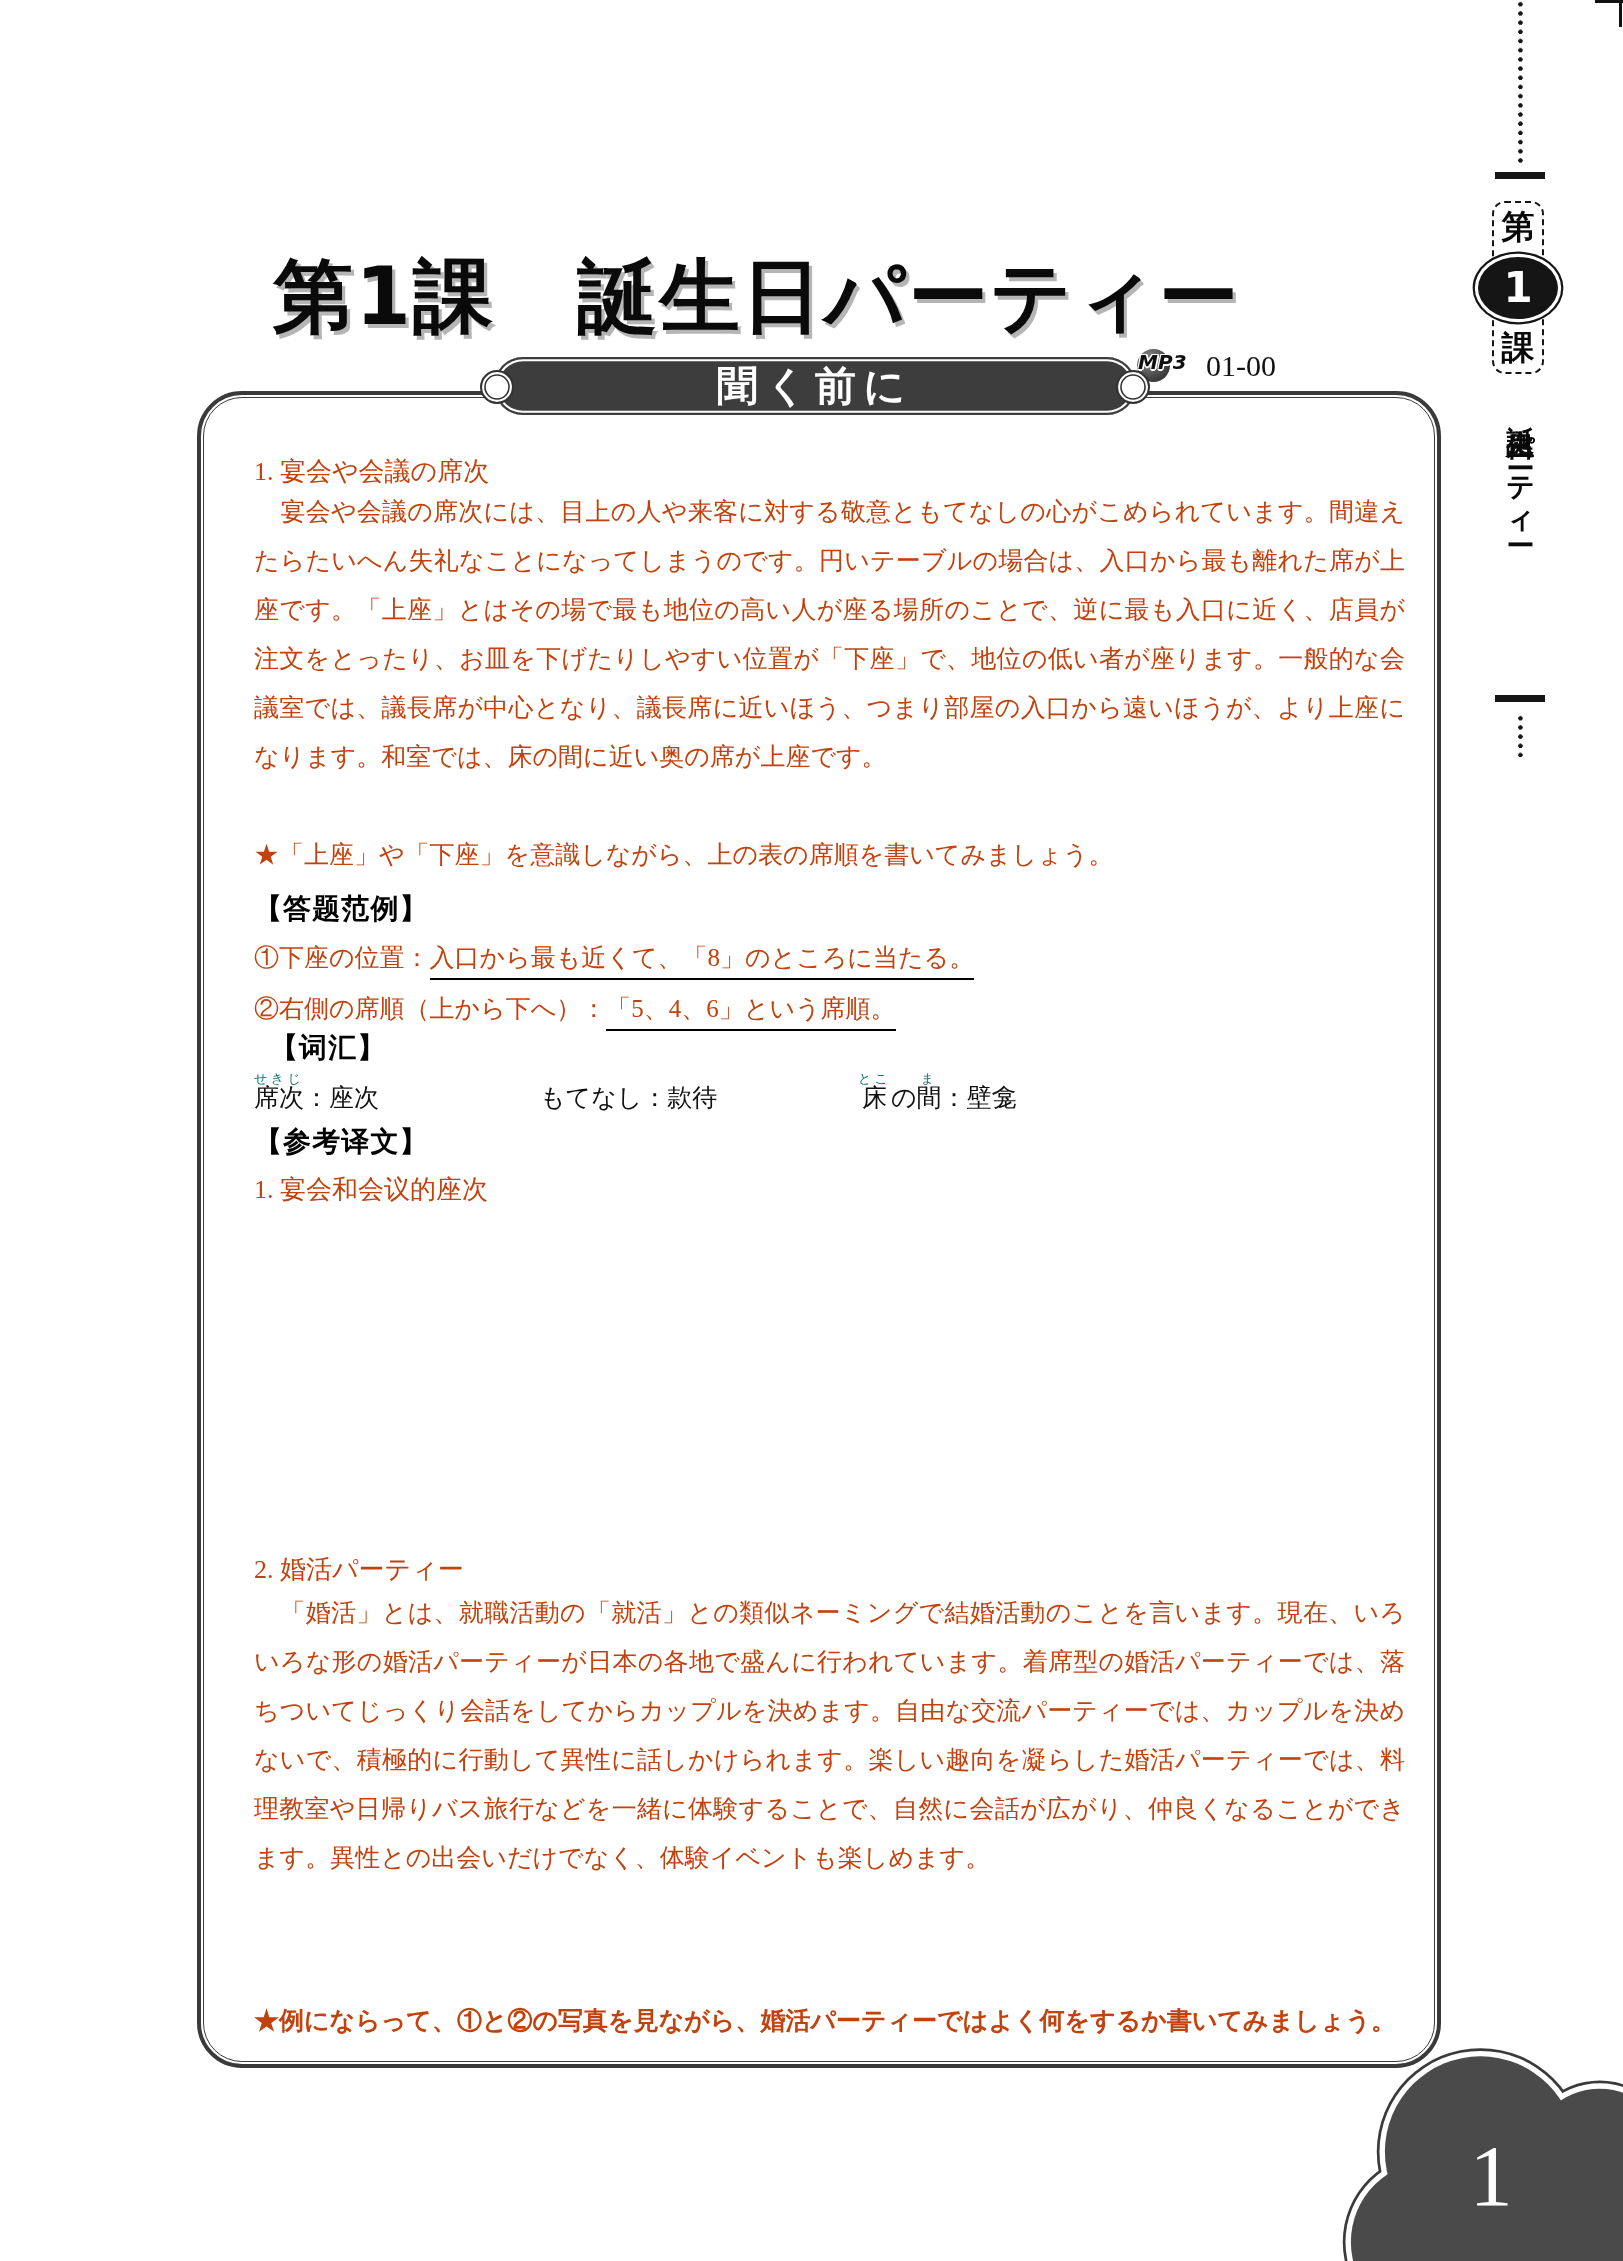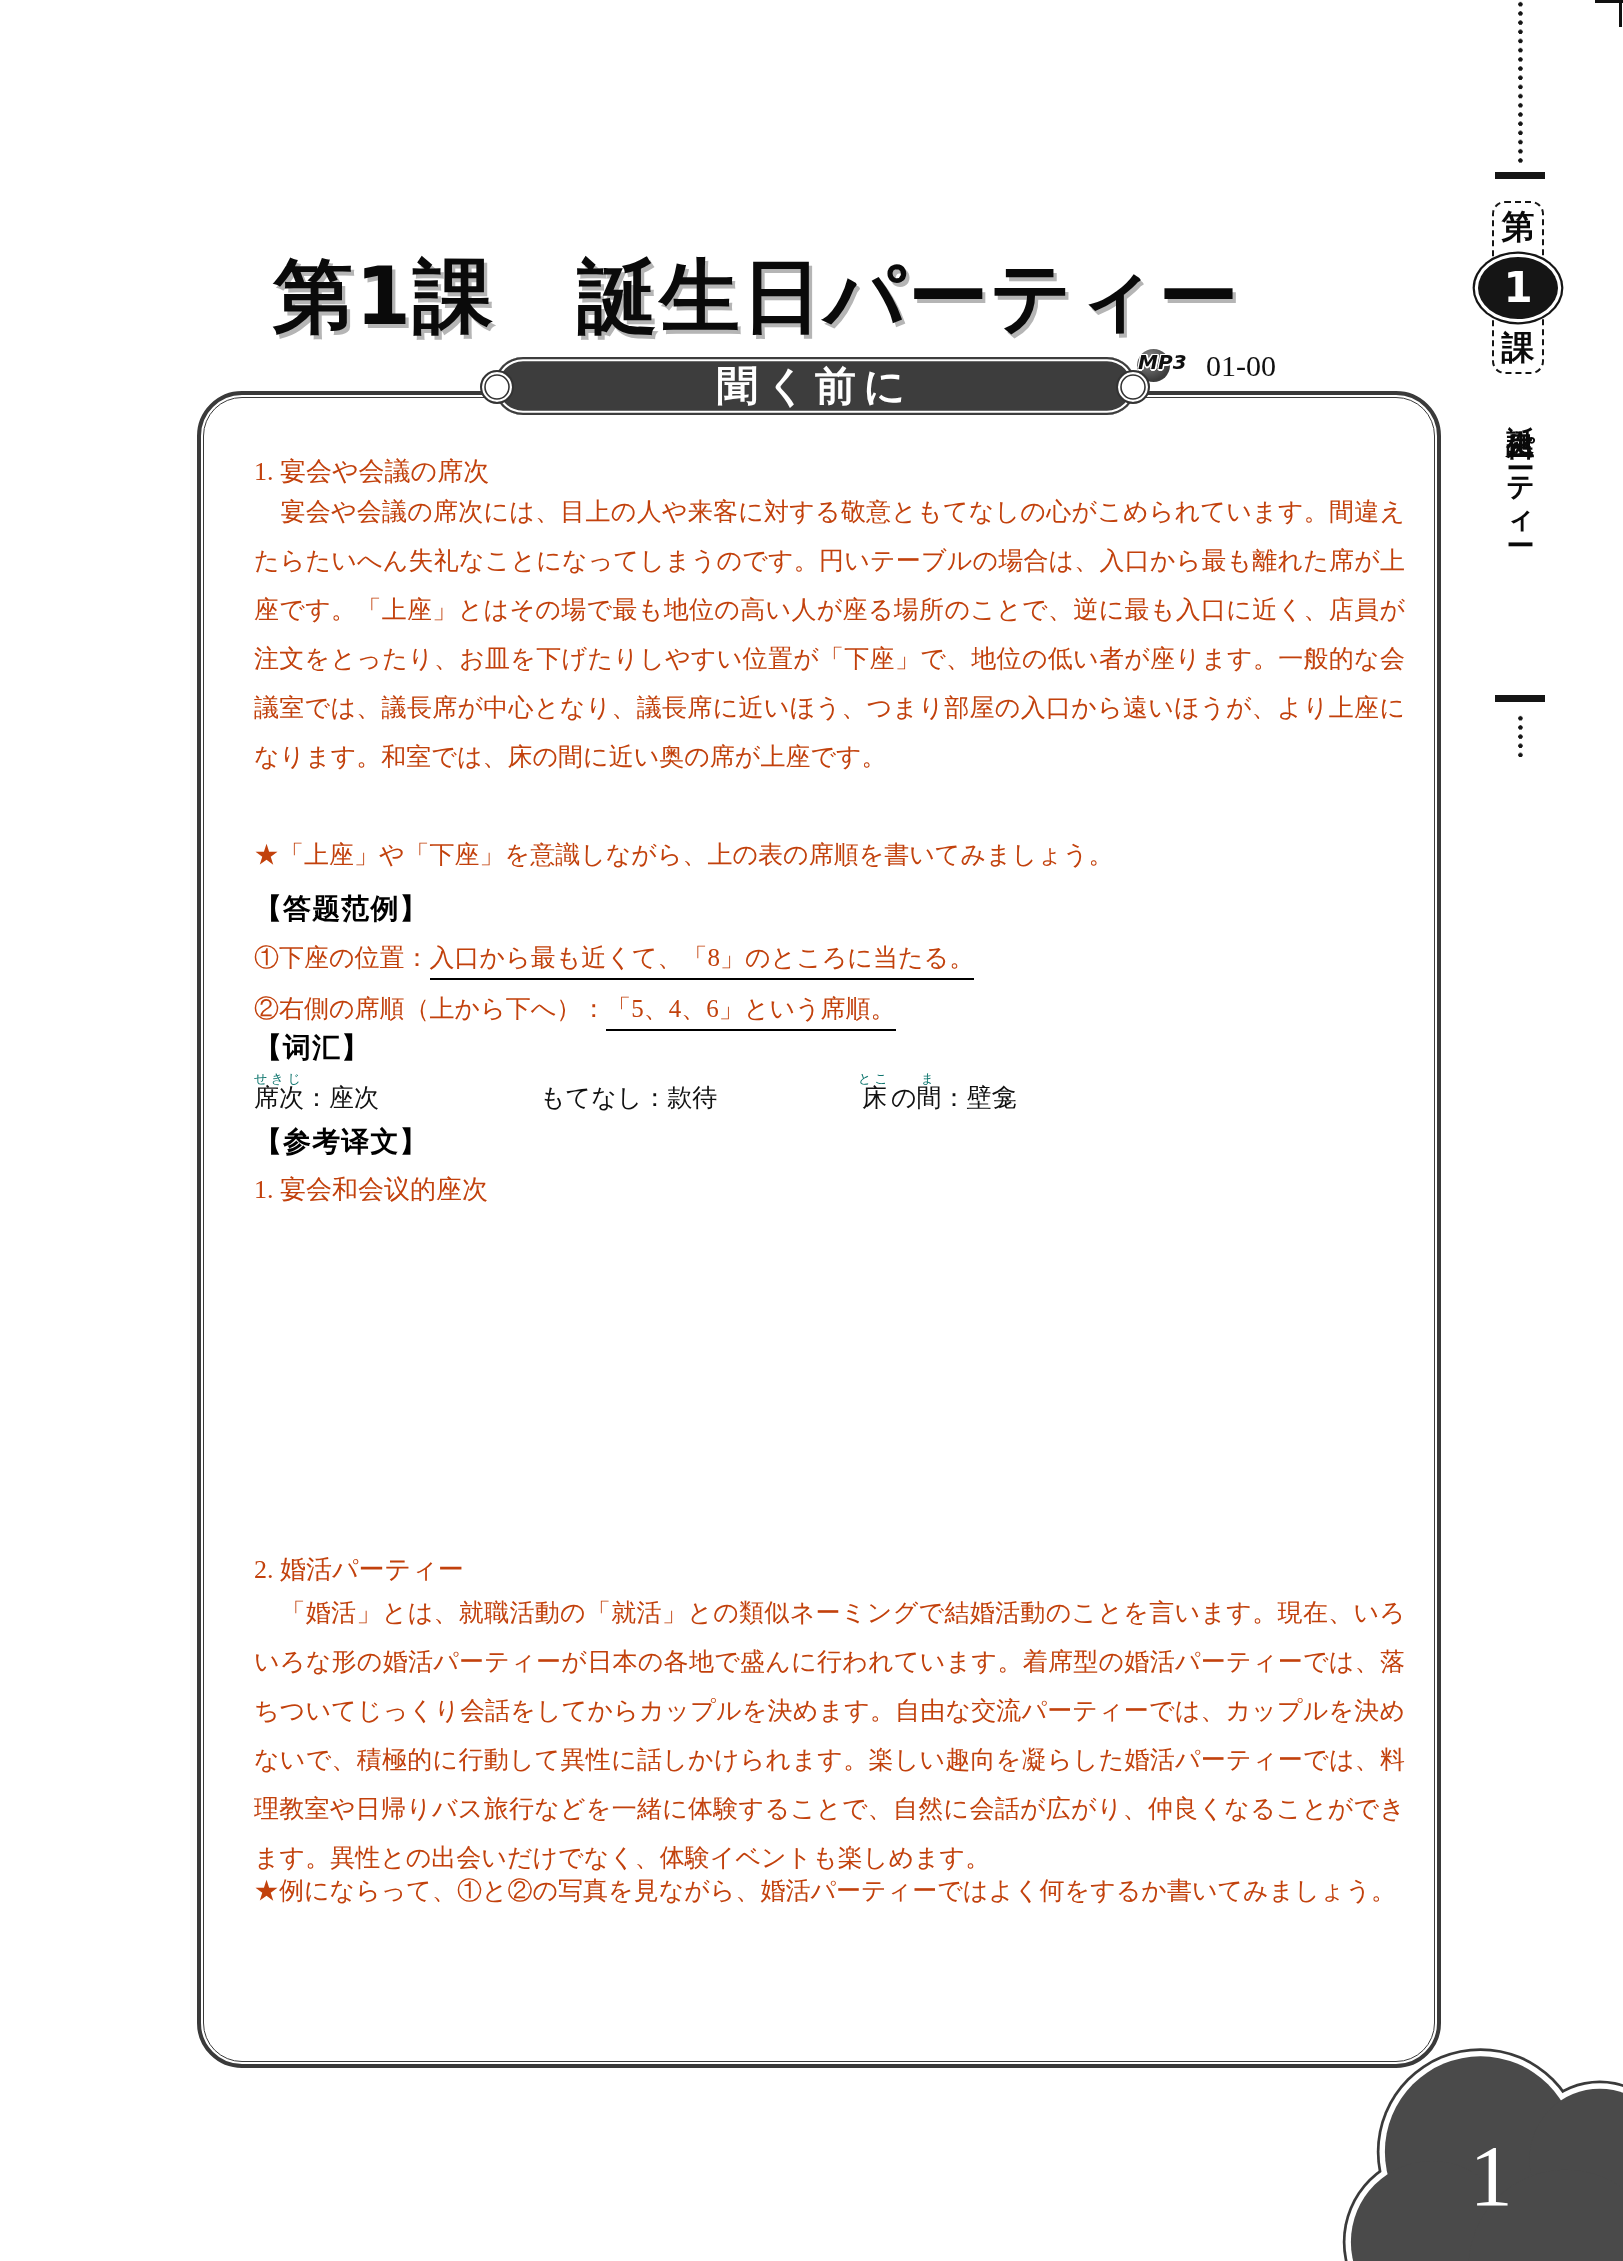--- a/index.html
+++ b/index.html
@@ -112,39 +112,39 @@
   <div class="abs tblock task" style="top:830px;">★「上座」や「下座」を意識しながら、上の表の席順を書いてみましょう。</div>
 
   <div class="abs tblock hdr" style="top:884px;">【答题范例】</div>
   <div class="abs tblock ans-line" style="top:933px;">
     <span>①下座の位置：</span><span class="ul">入口から最も近くて、「8」のところに当たる。</span>
   </div>
   <div class="abs tblock ans-line" style="top:984px;">
     <span>②右側の席順（上から下へ）：</span><span class="ul">「5、4、6」という席順。</span>
   </div>
 
-  <div class="abs tblock hdr" style="top:1023px;">【词汇】</div>
+  <div class="abs tblock hdr" style="top:1023px;margin-left:16px;">【词汇】</div>
   <div class="abs vocab-row">
     <span class="v-item" style="left:0;">
       <ruby><span>席次</span><rt>せきじ</rt></ruby><span>：座次</span>
     </span>
     <span class="v-item" style="left:286px;">
       <span>もてなし</span><span>：款待</span>
     </span>
     <span class="v-item" style="left:604px;">
       <ruby><span>床</span><rt>とこ</rt><span>の</span><rt></rt><span>間</span><rt>ま</rt></ruby><span>：壁龛</span>
     </span>
   </div>
 
   <div class="abs tblock hdr" style="top:1117px;">【参考译文】</div>
   <div class="abs tblock heading" style="top:1165px;">1. 宴会和会议的座次</div>
 
   <div class="abs tblock heading" style="top:1545px;">2. 婚活パーティー</div>
   <div class="abs tblock para-jp" style="top:1588px;">「婚活」とは、就職活動の「就活」との類似ネーミングで結婚活動のことを言います。現在、いろいろな形の婚活パーティーが日本の各地で盛んに行われています。着席型の婚活パーティーでは、落ちついてじっくり会話をしてからカップルを決めます。自由な交流パーティーでは、カップルを決めないで、積極的に行動して異性に話しかけられます。楽しい趣向を凝らした婚活パーティーでは、料理教室や日帰りバス旅行などを一緒に体験することで、自然に会話が広がり、仲良くなることができます。異性との出会いだけでなく、体験イベントも楽しめます。</div>
-  <div class="abs tblock task" style="top:1866px;">★例にならって、①と②の写真を見ながら、婚活パーティーではよく何をするか書いてみましょう。</div>
+  <div class="abs tblock task" style="top:1996px;font-weight:bold;">★例にならって、①と②の写真を見ながら、婚活パーティーではよく何をするか書いてみましょう。</div>
 
   <div class="abs dotline dot-top"></div>
   <div class="abs sdash dash-top"></div>
   <div class="abs lesson-badge">
     <span class="badge-kanji k-top">第</span>
     <span class="badge-ellipse">
       <span class="badge-num">1</span>
     </span>
     <span class="badge-kanji k-bottom">課</span>
   </div>

